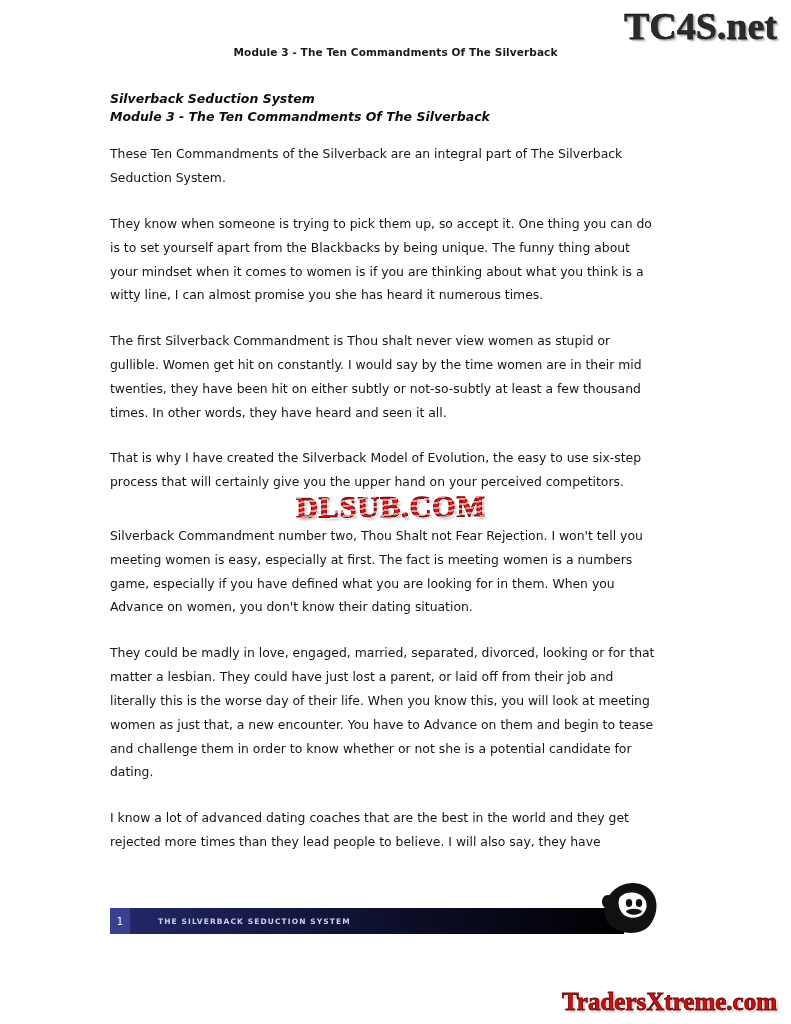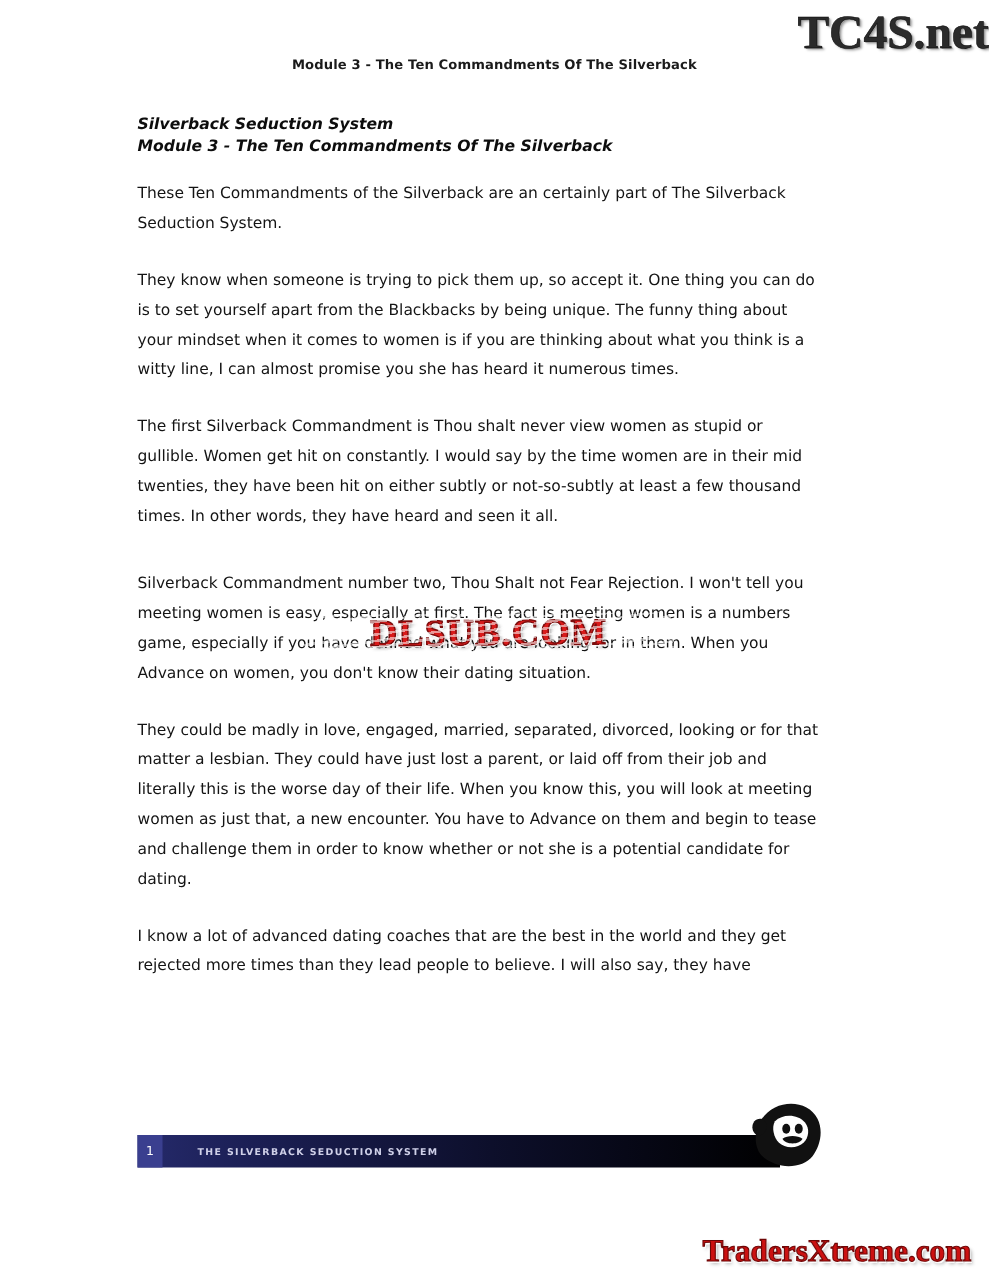--- a/index.html
+++ b/index.html
@@ -19,21 +19,21 @@
   .page {
     position: absolute;
     inset: 0;
     background: #ffffff;
   }
 
   
   .tc4s {
     position: absolute;
     top: 4px;
-    right: 0;
+    right: 14px;
     font-family: "Liberation Serif", serif;
     font-weight: bold;
     font-size: 38px;
     letter-spacing: 0px;
     color: #2b2b2b;
     text-shadow:
       1px 1px 0 #9a9a9a,
       2px 2px 2px rgba(0,0,0,0.35);
     -webkit-text-stroke: 0.4px #000;
   }
@@ -190,23 +190,24 @@
 
   <div class="running-header">Module 3 - The Ten Commandments Of The Silverback</div>
 
   <div class="content">
 
     <div class="title-block">
       <div>Silverback Seduction System</div>
       <div>Module 3 - The Ten Commandments Of The Silverback</div>
     </div>
 
-    <p class="body">These Ten Commandments of the Silverback are an certainly part of The Silverback Seduction System.</p>
+    <p class="body">These Ten Commandments of the Silverback are an integral part of The Silverback Seduction System.</p>
     <p class="body">They know when someone is trying to pick them up, so accept it.  One thing you can do is to set yourself apart from the Blackbacks by being unique.  The funny thing about your mindset when it comes to women is if you are thinking about what you think is a witty line, I can almost promise you she has heard it numerous times.</p>
     <p class="body">The first Silverback Commandment is Thou shalt never view women as stupid or gullible.   Women get hit on constantly.  I would say by the time women are in their mid twenties, they have been hit on either subtly or not-so-subtly at least a few thousand times.  In other words, they have heard and seen it all.</p>
+    <p class="body tight">That is why I have created the Silverback Model of Evolution, the easy to use six-step process that will certainly give you the upper hand on your perceived competitors.</p>
     <p class="body" style="margin-top:30px;">Silverback Commandment number two, Thou Shalt not Fear Rejection.  I won't tell you meeting women is easy, especially at first.  The fact is meeting women is a numbers game, especially if you have defined what you are looking for in them.  When you Advance on women, you don't know their dating situation.</p>
     <p class="body">They could be madly in love, engaged, married, separated, divorced, looking or for that matter a lesbian.  They could have just lost a parent, or laid off from their job and literally this is the worse day of their life.  When you know this, you will look at meeting women as just that, a new encounter.  You have to Advance on them and begin to tease and challenge them in order to know whether or not she is a potential candidate for dating.</p>
     <p class="body">I know a lot of advanced dating coaches that are the best in the world and they get rejected more times than they lead people to believe.  I will also say, they have</p>
 
   </div>
 
   <div class="dlsub">
     <span class="dlsub-text">DLSUB.COM</span>
     <span class="dlsub-bg"></span>
   </div>

